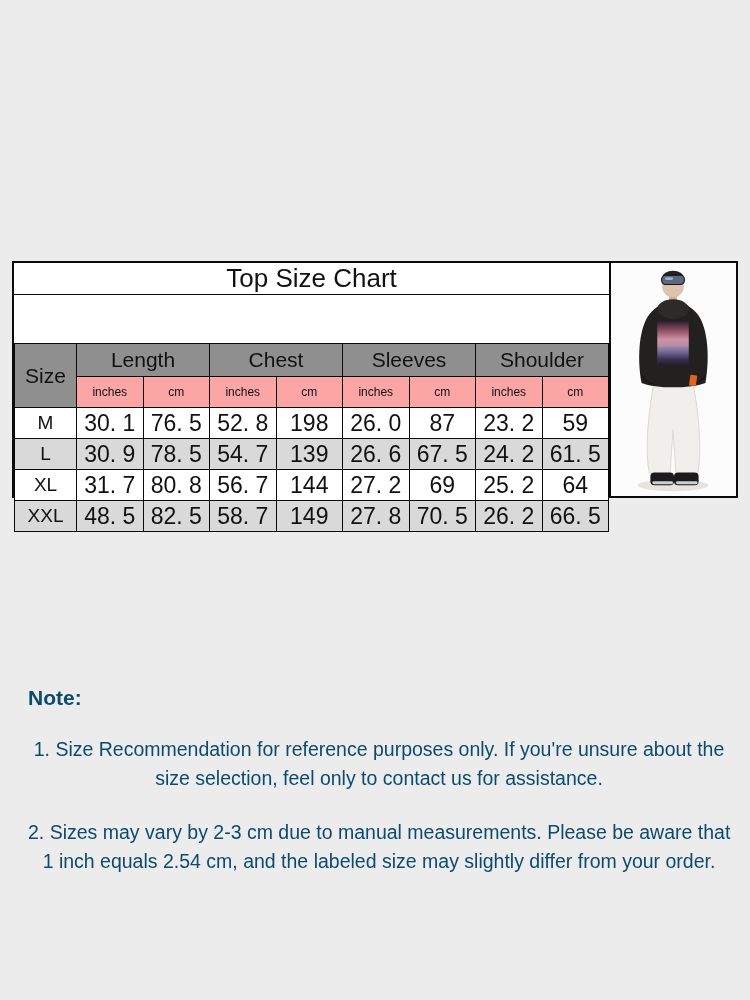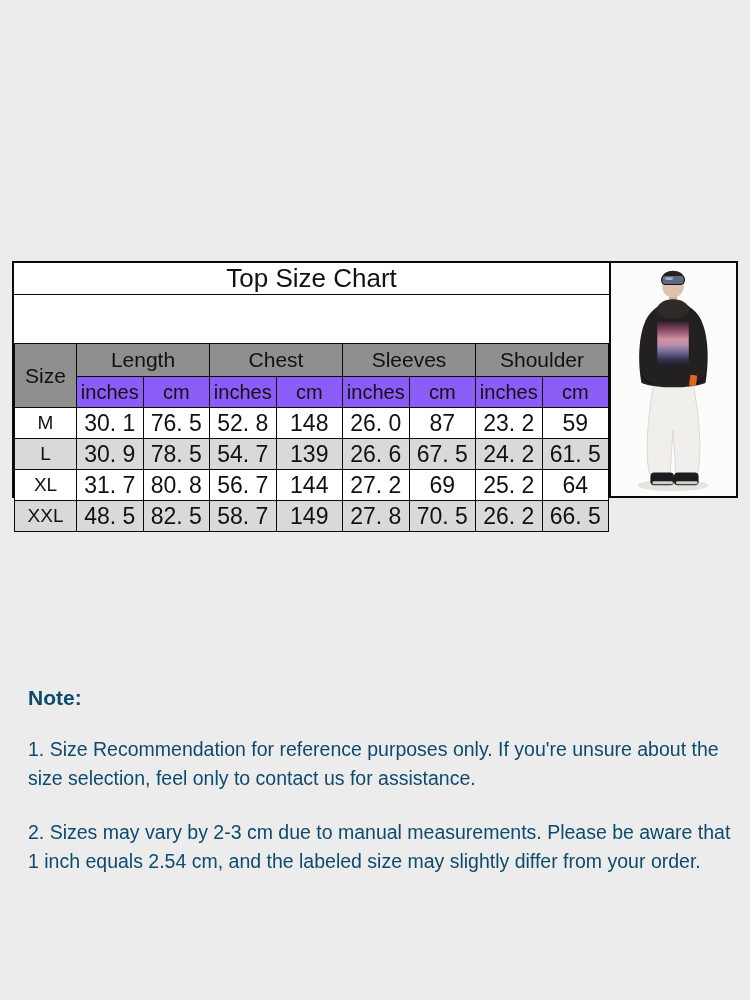--- a/index.html
+++ b/index.html
@@ -54,22 +54,22 @@
     white-space: nowrap;
   }
   .size-table .group-row { height: 33px; }
   .size-table .unit-row  { height: 31px; }
   .size-table .data-row  { height: 31px; }
   td.size-head, td.group {
     background: #8f8f8f;
     font-size: 21px;
   }
   td.unit {
-    background: #8b5cf6;
-    font-size: 20px;
+    background: #fca5a5;
+    font-size: 12px;
   }
   .data-row td { font-size: 23px; background: #ffffff; }
   .data-row.alt td { background: #d9d9d9; }
   .data-row td.size-col { font-size: 19px; }
 
   
   .photo-area {
     flex: 1;
     background: #fcfcfc;
     position: relative;
@@ -88,20 +88,21 @@
   .note-heading {
     font-size: 21px;
     font-weight: bold;
   }
   .note-para { margin-top: 25px; }
   .note-para.second { }
   .note-line {
     font-size: 19.5px;
     line-height: 29px;
     white-space: nowrap;
+    text-align: center;
   }
 </style>
 </head>
 <body>
 
 <div class="chart-block">
   <div class="table-area">
     <div class="title-row">Top Size Chart</div>
     <table class="size-table">
       <colgroup>
@@ -131,21 +132,21 @@
         <td class="unit">inches</td>
         <td class="unit">cm</td>
         <td class="unit">inches</td>
         <td class="unit">cm</td>
       </tr>
       <tr class="data-row">
         <td class="size-col">M</td>
         <td>30. 1</td>
         <td>76. 5</td>
         <td>52. 8</td>
-        <td>148</td>
+        <td>198</td>
         <td>26. 0</td>
         <td>87</td>
         <td>23. 2</td>
         <td>59</td>
       </tr>
       <tr class="data-row alt">
         <td class="size-col">L</td>
         <td>30. 9</td>
         <td>78. 5</td>
         <td>54. 7</td>

